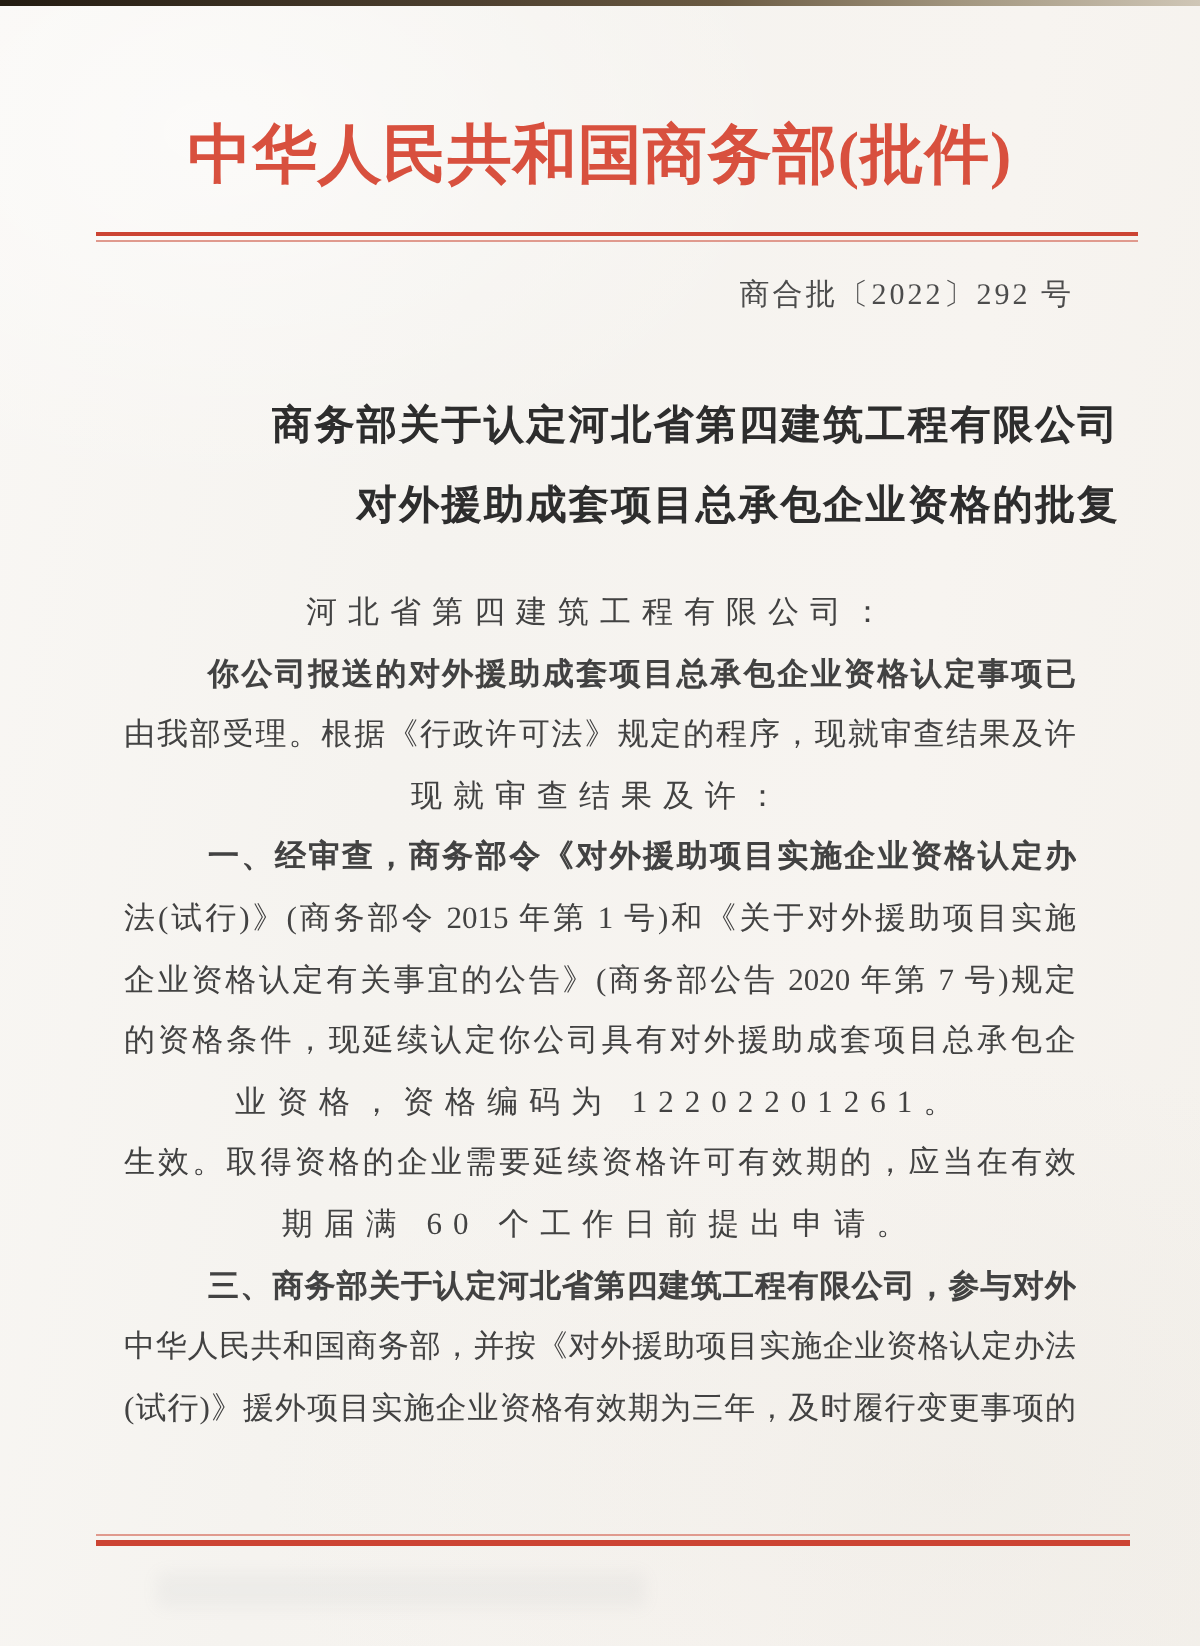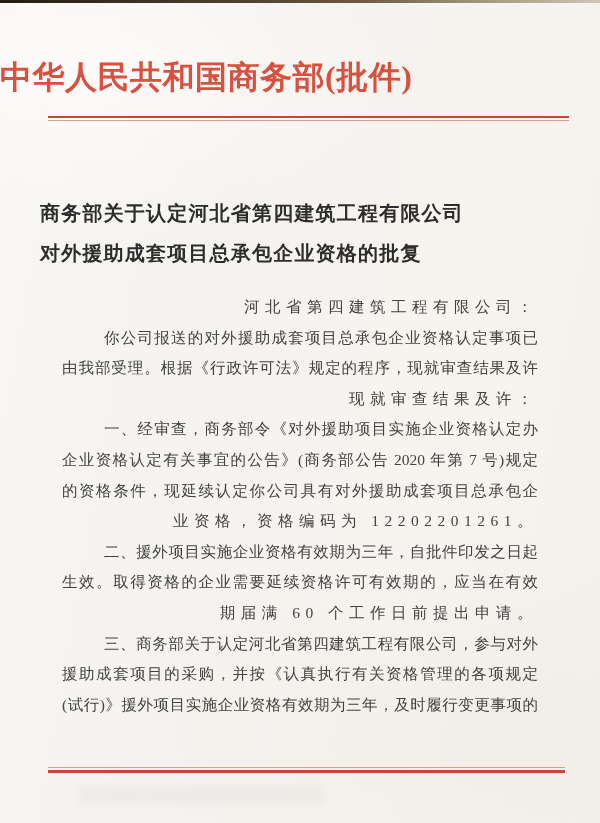--- a/index.html
+++ b/index.html
@@ -22,21 +22,21 @@
   .scan-edge-top {
     position: absolute;
     top: 0; left: 0; right: 0;
     height: 3px;
     background: linear-gradient(to right, #241c12 0%, #4e4130 40%, #6a5a42 60%, #a2967f 80%, #cfc6b6 100%);
   }
   .agency-title {
     position: absolute;
     top: 54px;
     left: 0; right: 0;
-    text-align: left;
+    text-align: center;
     font-size: 32px;
     font-weight: bold;
     letter-spacing: 0.5px;
     color: #d8503e;
     line-height: 46px;
     white-space: nowrap;
   }
   .rule-top {
     position: absolute;
     top: 116px;
@@ -59,21 +59,21 @@
     font-size: 15px;
     letter-spacing: 1.5px;
     color: #4c4c4c;
     white-space: nowrap;
   }
   .doc-title {
     position: absolute;
     top: 193px;
     left: 40px;
     right: 40px;
-    text-align: left;
+    text-align: right;
     font-size: 20px;
     font-weight: bold;
     color: #2d2d2d;
     line-height: 40px;
     letter-spacing: 1.2px;
   }
   .body-block {
     position: absolute;
     top: 292px;
     left: 62px;
@@ -84,25 +84,26 @@
   }
   .body-line {
     height: 30.6px;
     overflow: hidden;
   }
   .l-just {
     text-align: justify;
     text-align-last: justify;
   }
   .l-plain {
-    text-align: right;
+    text-align: center;
     letter-spacing: 5.5px;
   }
   .l-indent {
     text-indent: 42px;
+    font-weight: bold;
   }
   .rule-bottom {
     position: absolute;
     top: 767px;
     left: 48px;
     right: 35px;
   }
   .rule-bottom .thin {
     height: 1px;
     background: #e09a8e;
@@ -132,40 +133,41 @@
 
   <div class="scan-edge-top"></div>
 
   <div class="agency-title">中华人民共和国商务部(批件)</div>
 
   <div class="rule-top">
     <div class="thick"></div>
     <div class="thin"></div>
   </div>
 
+  <div class="doc-number">商合批〔2022〕292 号</div>
 
   <div class="doc-title">
     <div>商务部关于认定河北省第四建筑工程有限公司</div>
     <div>对外援助成套项目总承包企业资格的批复</div>
   </div>
 
   <div class="body-block">
     <div class="body-line l-plain">河北省第四建筑工程有限公司：</div>
     <div class="body-line l-just l-indent">你公司报送的对外援助成套项目总承包企业资格认定事项已</div>
     <div class="body-line l-just">由我部受理。根据《行政许可法》规定的程序，现就审查结果及许</div>
     <div class="body-line l-plain">现就审查结果及许：</div>
     <div class="body-line l-just l-indent">一、经审查，商务部令《对外援助项目实施企业资格认定办</div>
+    <div class="body-line l-just">法(试行)》(商务部令 2015 年第 1 号)和《关于对外援助项目实施</div>
     <div class="body-line l-just">企业资格认定有关事宜的公告》(商务部公告 2020 年第 7 号)规定</div>
     <div class="body-line l-just">的资格条件，现延续认定你公司具有对外援助成套项目总承包企</div>
     <div class="body-line l-plain">业资格，资格编码为 12202201261。</div>
-    <div class="body-line l-just l-indent">二、援外项目实施企业资格有效期为三年，自批件印发之日起</div>
     <div class="body-line l-just">生效。取得资格的企业需要延续资格许可有效期的，应当在有效</div>
     <div class="body-line l-plain">期届满 60 个工作日前提出申请。</div>
     <div class="body-line l-just l-indent">三、商务部关于认定河北省第四建筑工程有限公司，参与对外</div>
-    <div class="body-line l-just">援助成套项目的采购，并按《认真执行有关资格管理的各项规定</div>
+    <div class="body-line l-just">中华人民共和国商务部，并按《对外援助项目实施企业资格认定办法</div>
     <div class="body-line l-just">(试行)》援外项目实施企业资格有效期为三年，及时履行变更事项的</div>
   </div>
 
   <div class="rule-bottom">
     <div class="thin"></div>
     <div class="thick"></div>
   </div>
 
   <div class="ghost-bleedthrough"></div>
 

